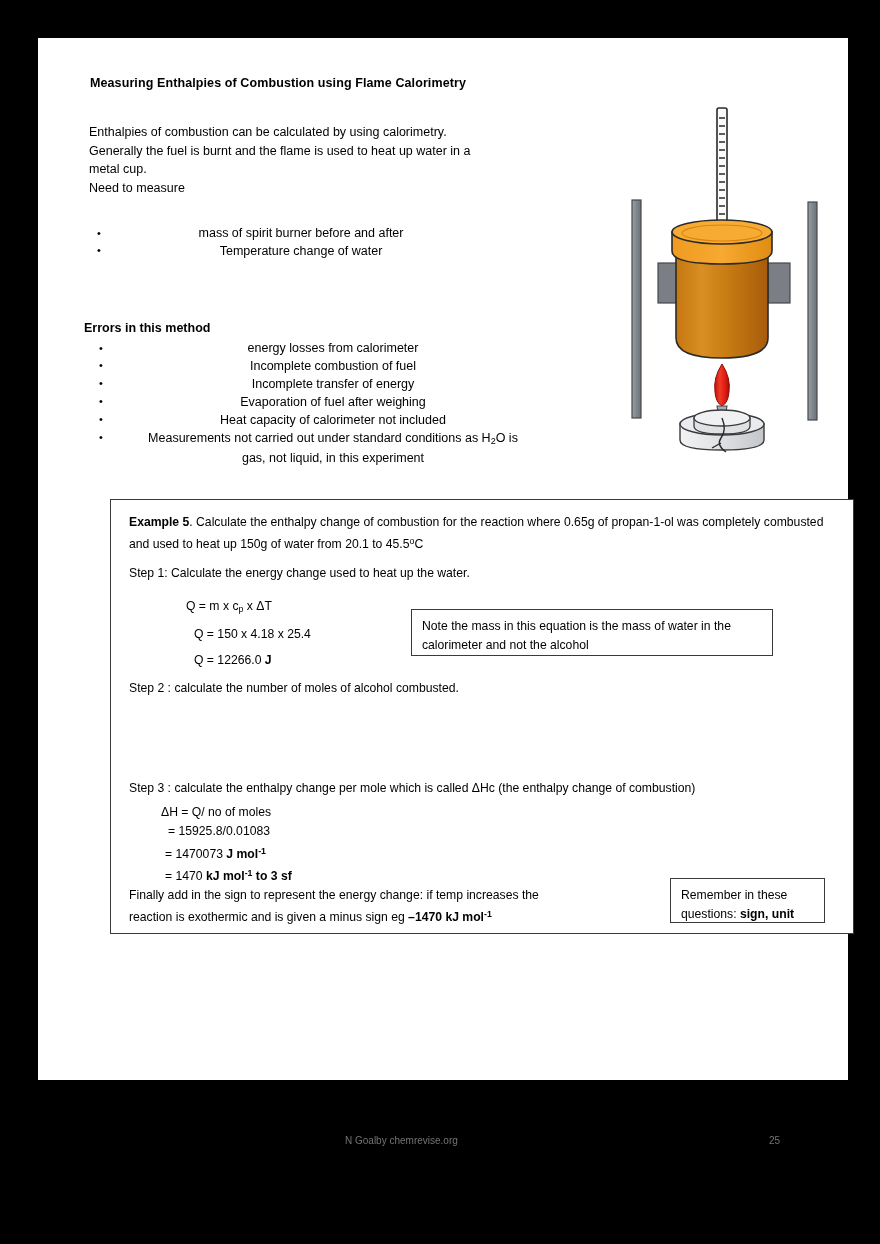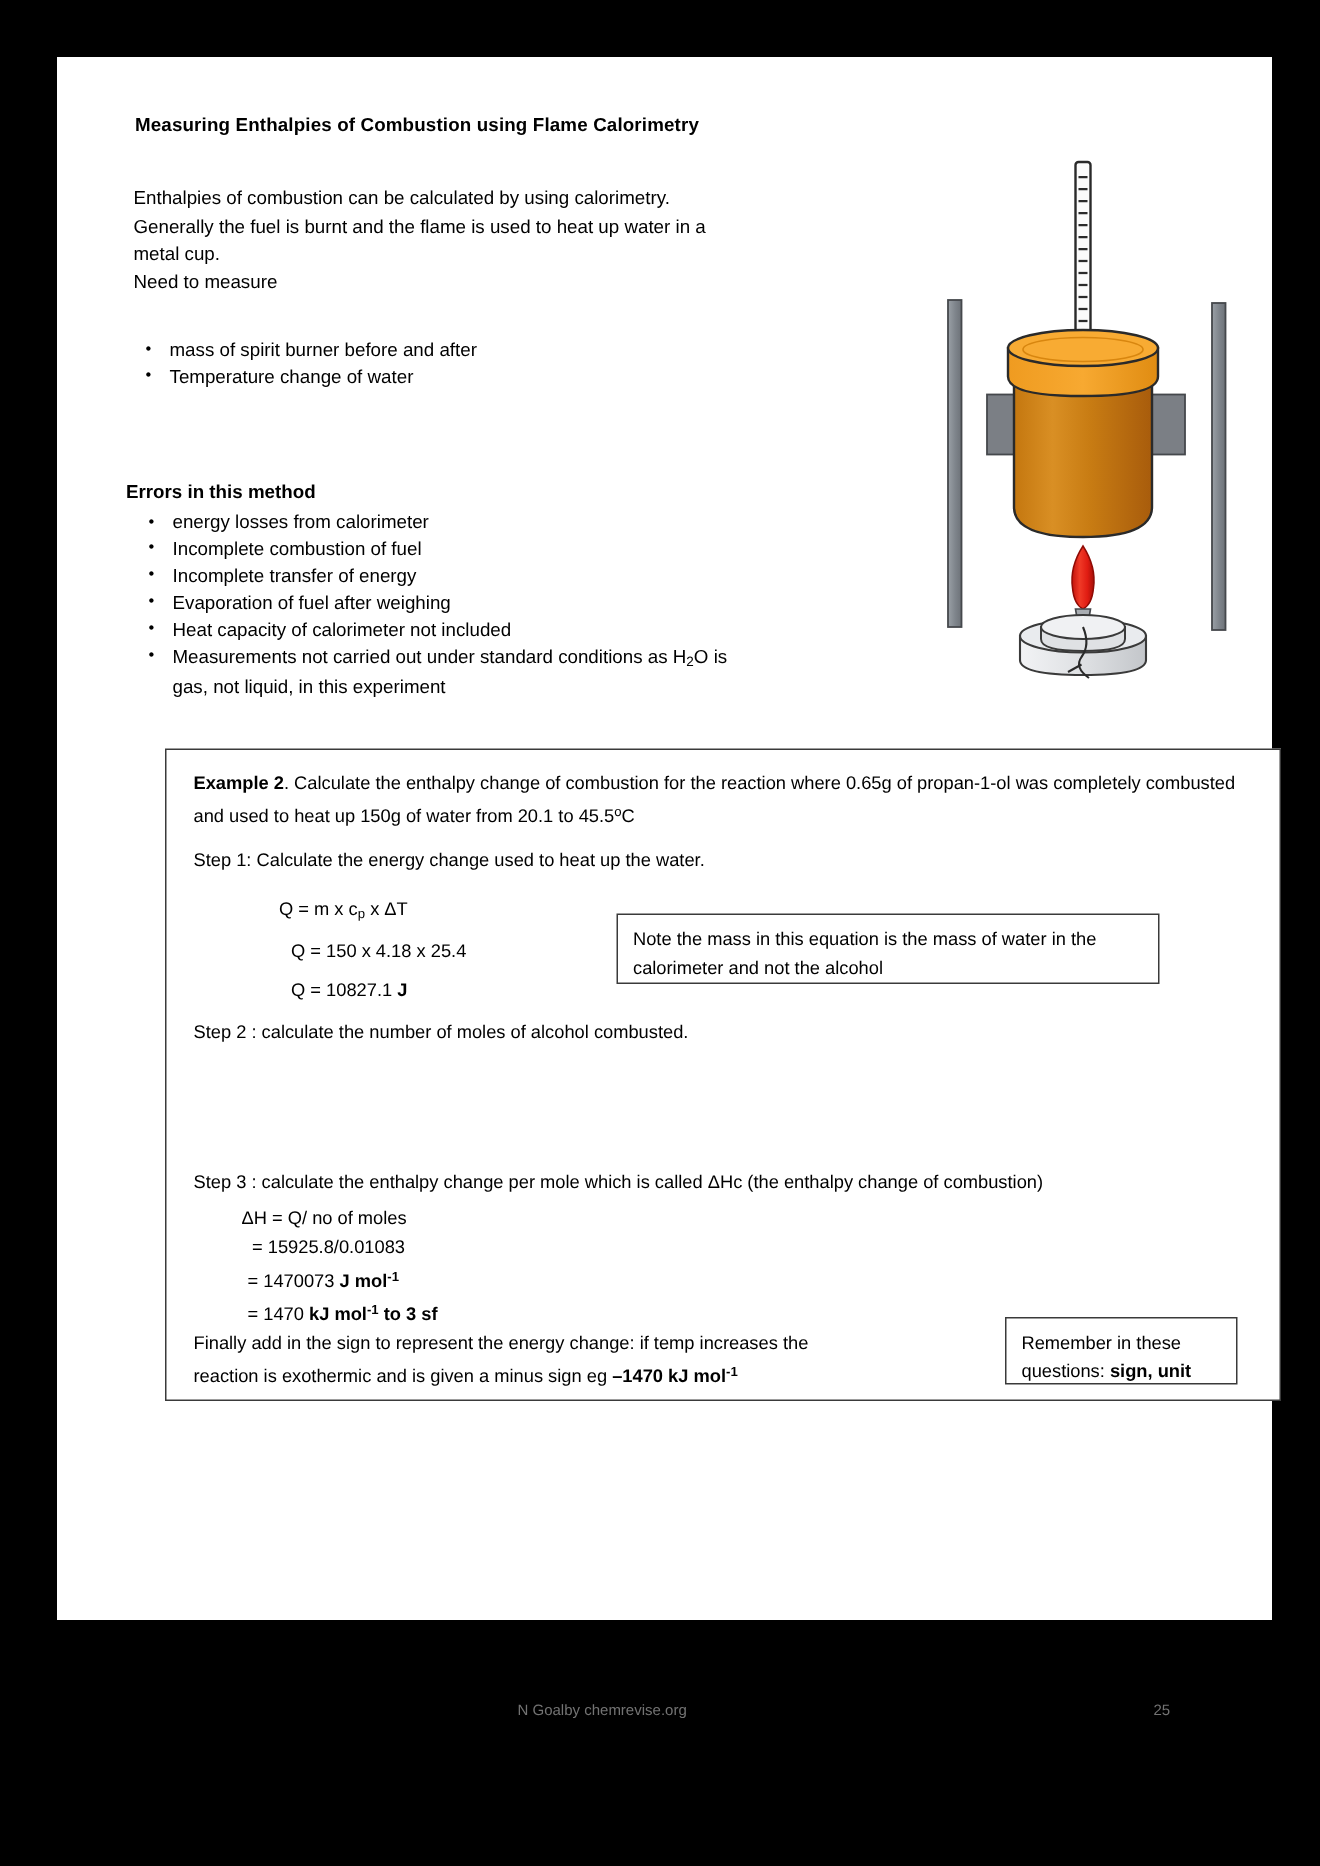--- a/index.html
+++ b/index.html
@@ -43,20 +43,21 @@
     color: #000;
   }
   .bullets {
     position: absolute;
     margin: 0;
     padding: 0;
     list-style: none;
     font-size: 12.5px;
     line-height: 17.5px;
     color: #000;
+    text-align: center;
   }
   .bullets li {
     position: relative;
     padding-left: 24px;
   }
   .bullets li::before {
     content: "\2022";
     position: absolute;
     left: 8px;
     top: -0.5px;
@@ -254,29 +255,29 @@
         <ellipse cx="104" cy="322" rx="28" ry="8" fill="#f0f1f3" stroke="#3a3a3a" stroke-width="1.3"></ellipse>
         <path d="M104 322 Q109 334 103 342 Q98 349 108 356" fill="none" stroke="#2a2a2a" stroke-width="1.4"></path>
         <line x1="103" y1="347" x2="94" y2="352" stroke="#2a2a2a" stroke-width="1.4"></line>
       </g>
     </svg>
   </div>
 
   <div class="example-box">
 
     <div class="ex-text" id="ex-intro">
-      <span class="b">Example 2</span><span>. Calculate the enthalpy change of combustion for the reaction where 0.65g of propan-1-ol was completely combusted and used to heat up 150g of water from 20.1 to 45.5</span><sup>o</sup><span>C</span>
+      <span class="b">Example 5</span><span>. Calculate the enthalpy change of combustion for the reaction where 0.65g of propan-1-ol was completely combusted and used to heat up 150g of water from 20.1 to 45.5</span><sup>o</sup><span>C</span>
     </div>
 
     <div class="ex-text" id="step1">Step 1: Calculate the energy change used to heat up the water.</div>
 
     <div class="ex-text" id="eq-block">
       <span><span>Q = m x c</span><sub>p</sub><span> x ΔT</span></span><br>
       <span style="padding-left:8px">Q = 150 x 4.18 x 25.4</span><br>
-      <span style="padding-left:8px"><span>Q = 10827.1 </span><span class="b">J</span></span>
+      <span style="padding-left:8px"><span>Q = 12266.0 </span><span class="b">J</span></span>
     </div>
 
     <div class="ex-text" id="step2">Step 2 : calculate the number of moles of alcohol combusted.</div>
 
 
     <div class="ex-text" id="step3">Step 3 : calculate the enthalpy change per mole which is called ΔHc (the enthalpy change of combustion)</div>
 
     <div class="ex-text" id="dh-block">
       <span>ΔH = Q/ no of moles</span><br>
       <span style="padding-left:7px">= 15925.8/0.01083</span><br>

